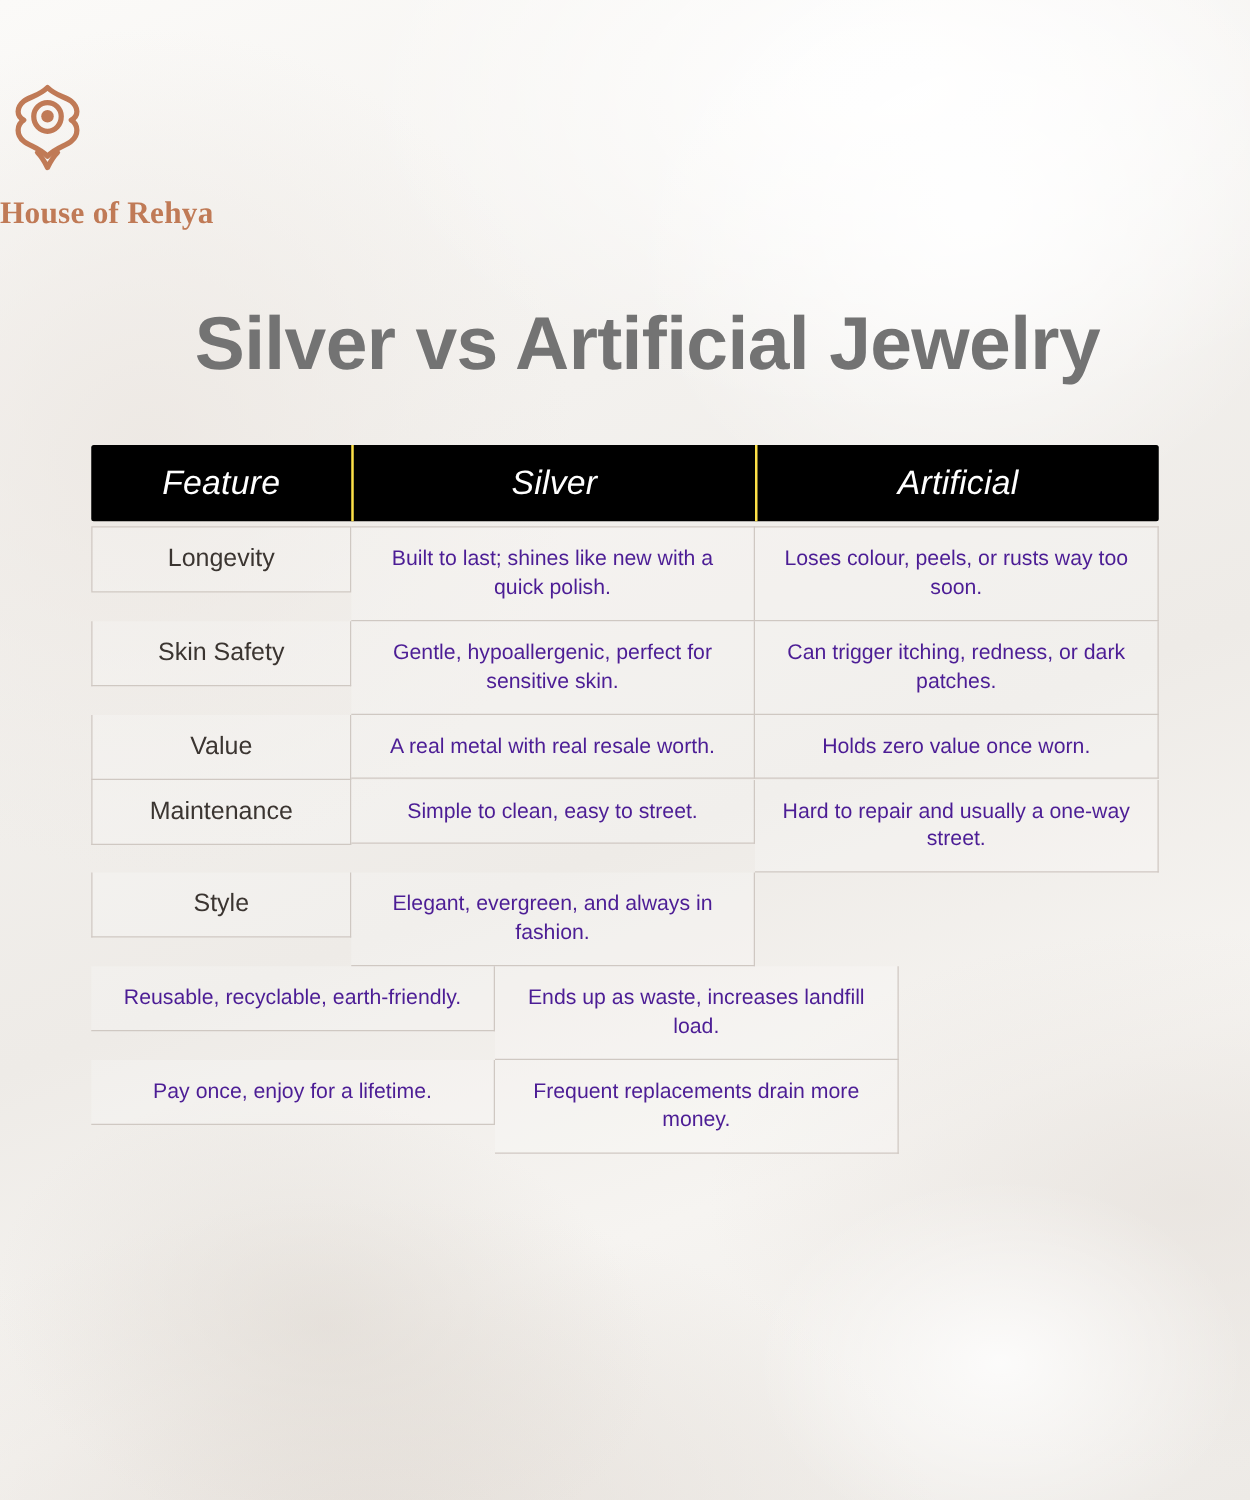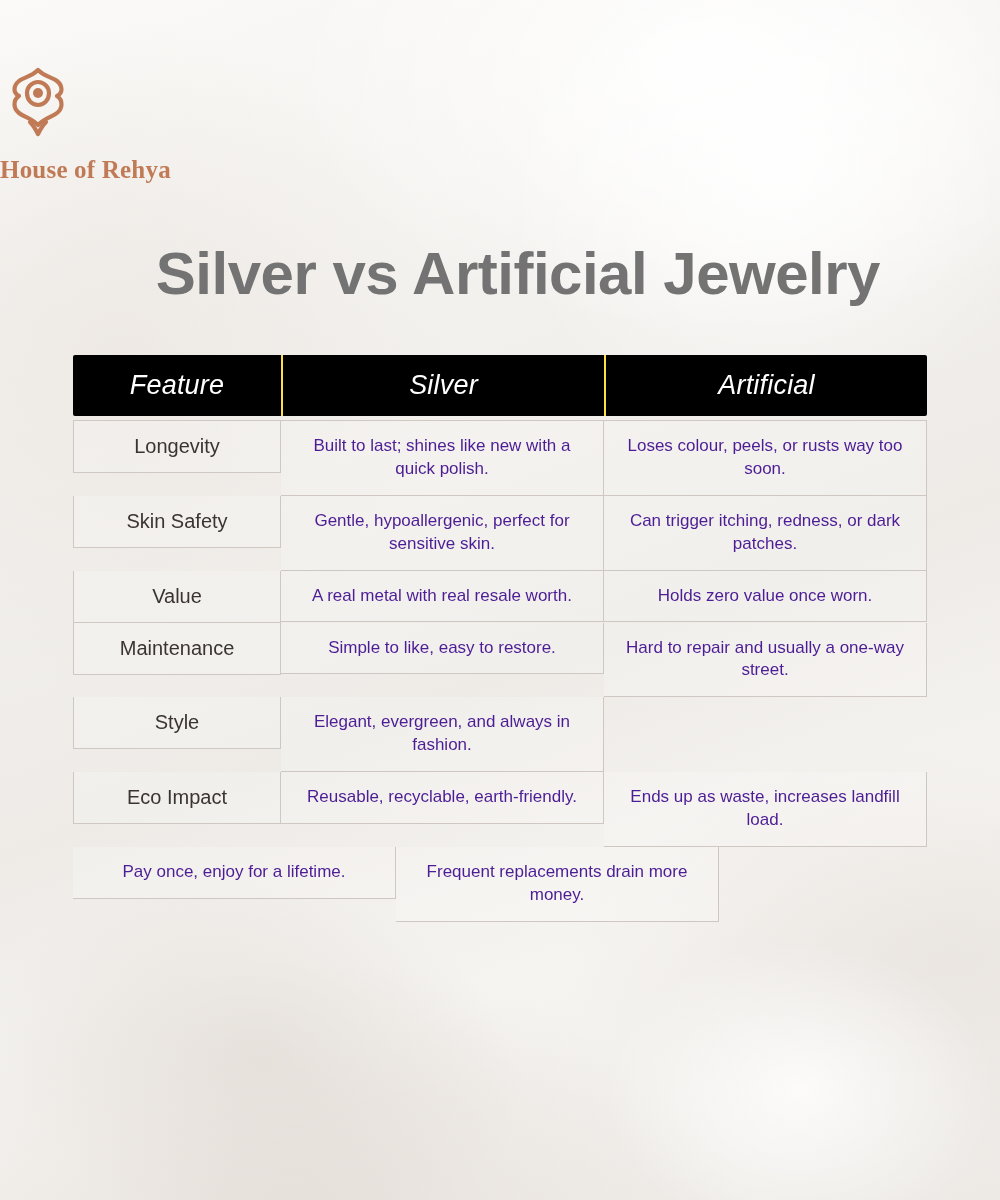--- a/index.html
+++ b/index.html
@@ -200,40 +200,37 @@
         <div class="td col-artificial">
             <span class="cell-text">Holds zero value once worn.</span>
           </div>
       </div>
 
       <div class="trow">
         <div class="td col-feature">
             <span class="cell-text">Maintenance</span>
           </div>
         <div class="td col-silver">
-            <span class="cell-text">Simple to like, easy to restore.</span>
+            <span class="cell-text">Simple to clean, easy to street.</span>
           </div>
         <div class="td col-artificial">
             <span class="cell-text">Hard to repair and usually a one-way street.</span>
           </div>
       </div>
 
       <div class="trow">
         <div class="td col-feature">
             <span class="cell-text">Style</span>
           </div>
         <div class="td col-silver">
             <span class="cell-text">Elegant, evergreen, and always in fashion.</span>
           </div>
       </div>
 
       <div class="trow">
-        <div class="td col-feature">
-            <span class="cell-text">Eco Impact</span>
-          </div>
         <div class="td col-silver">
             <span class="cell-text">Reusable, recyclable, earth-friendly.</span>
           </div>
         <div class="td col-artificial">
             <span class="cell-text">Ends up as waste, increases landfill load.</span>
           </div>
       </div>
 
       <div class="trow">
         <div class="td col-silver">

